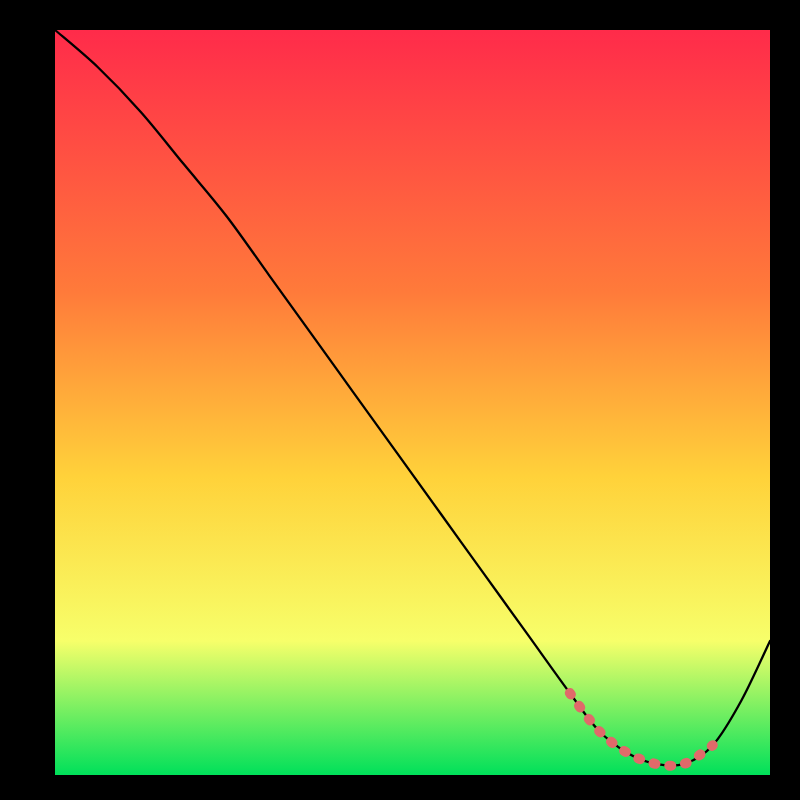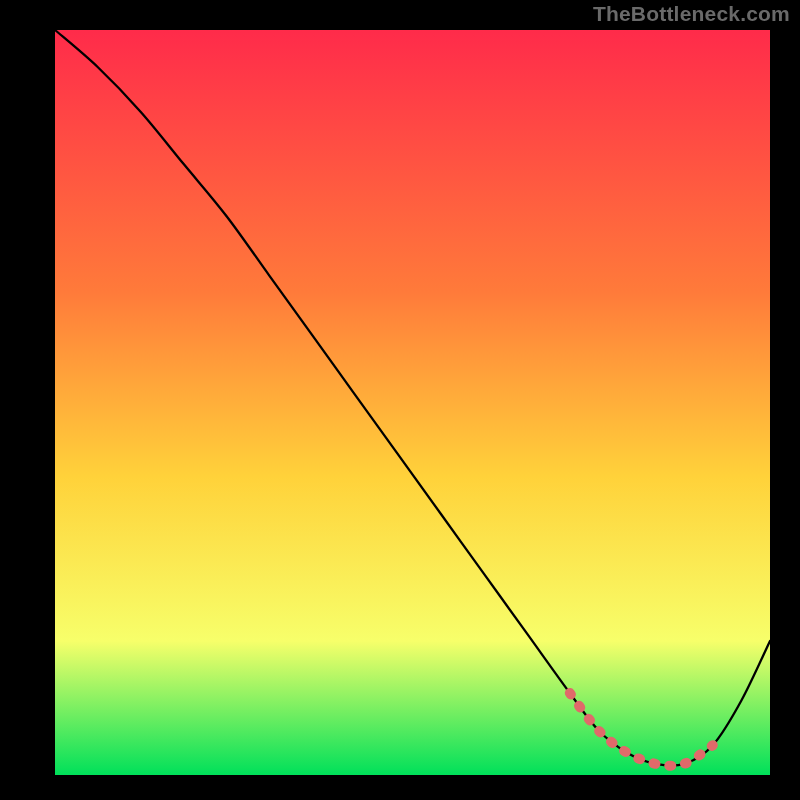--- a/index.html
+++ b/index.html
@@ -28,21 +28,20 @@
   }
   svg.plot {
     position: absolute;
     inset: 0;
   }
 </style>
 </head>
 <body>
 
 <div class="stage">
-  <div class="watermark">TheBottleneck.com</div>
 
   <svg class="plot" viewBox="0 0 800 800" preserveAspectRatio="none">
     <defs>
       <linearGradient id="bg-grad" x1="0" y1="0" x2="0" y2="1">
         <stop id="g0" offset="0%" stop-color="#ff2b4a"></stop>
         <stop id="g1" offset="35%" stop-color="#ff7a3a"></stop>
         <stop id="g2" offset="60%" stop-color="#ffd23a"></stop>
         <stop id="g3" offset="82%" stop-color="#f7ff6a"></stop>
         <stop id="g4" offset="100%" stop-color="#00e05a"></stop>
       </linearGradient>

